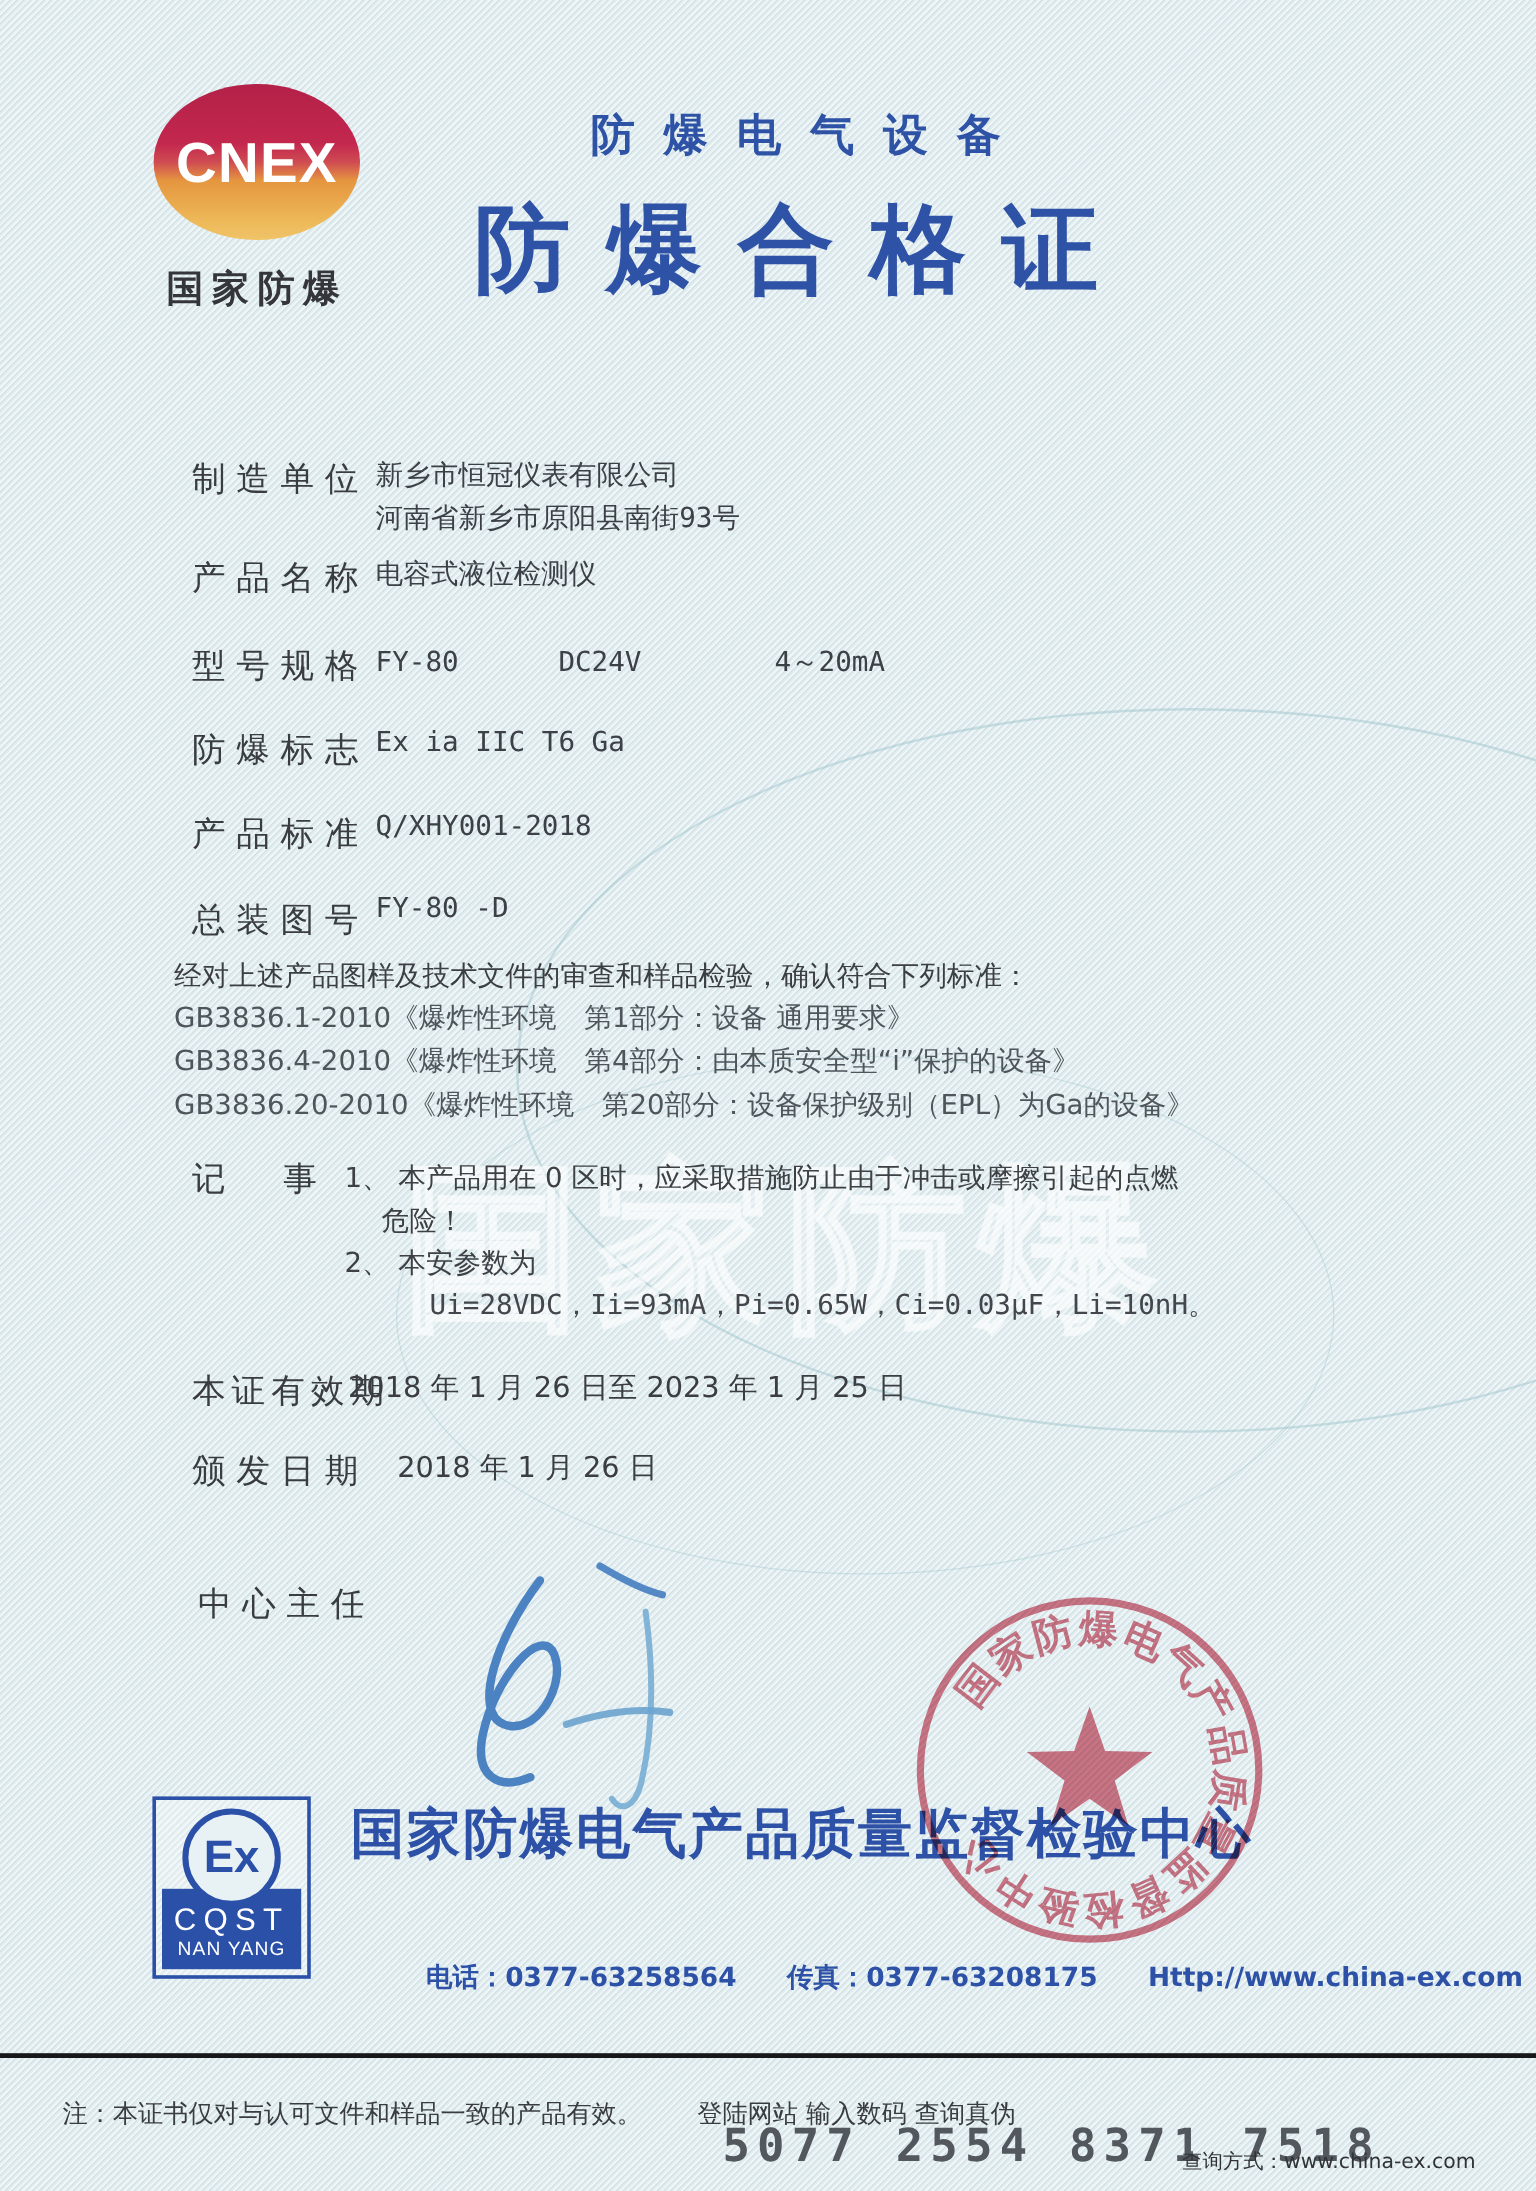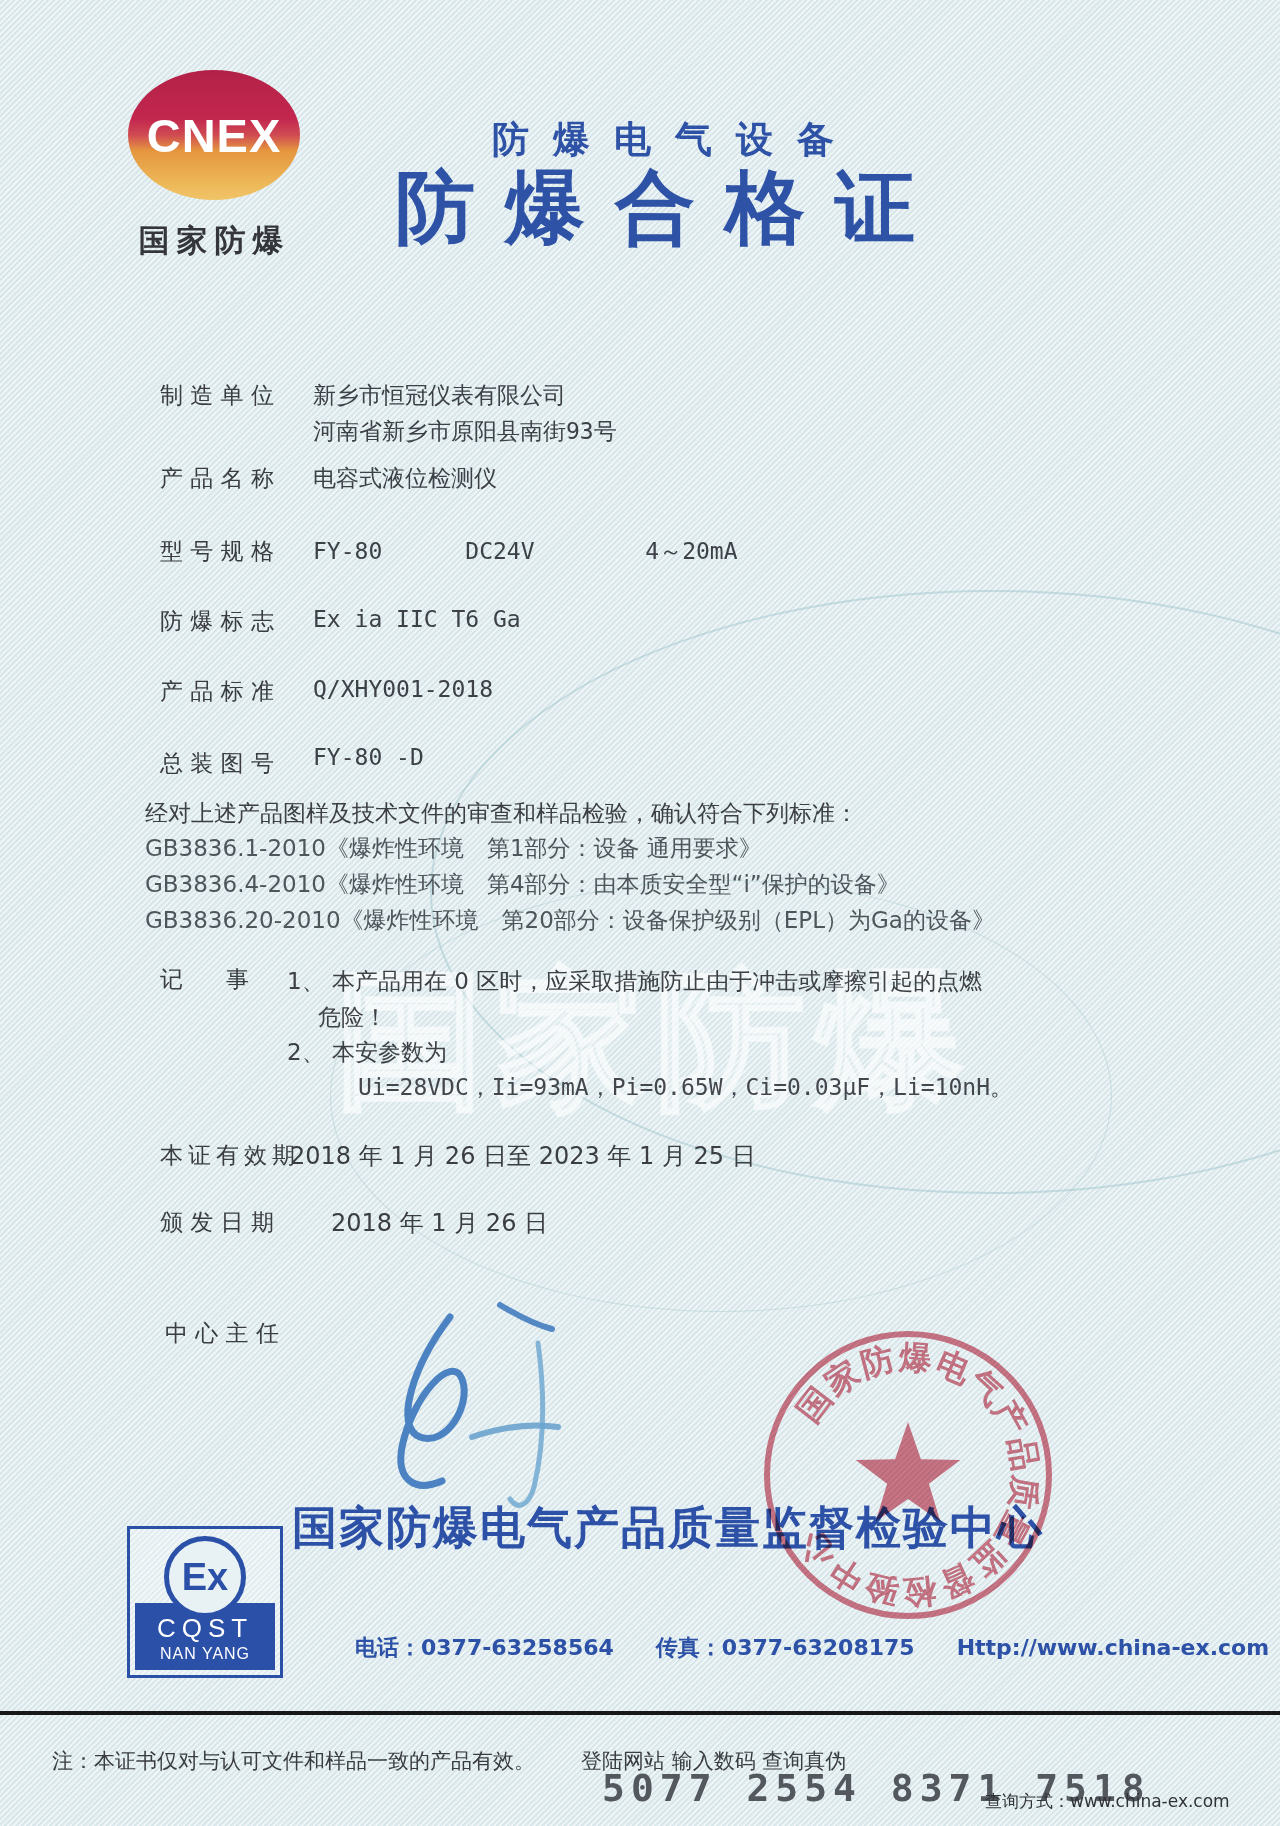--- a/index.html
+++ b/index.html
@@ -24,41 +24,41 @@
   }
   
   .cnex{
     left:128px;top:70px;width:172px;height:130px;border-radius:50%;
     background:linear-gradient(180deg,#b32148 0%,#c3274e 38%,#cf4b52 50%,#e5963f 62%,#edb959 88%,#f0c468 100%);
     display:flex;align-items:center;justify-content:center;
   }
   .cnex-text{color:#fff;font-size:47px;font-weight:bold;letter-spacing:1px;font-family:"Liberation Sans",sans-serif;}
   .cnex-caption{left:112px;top:220px;width:205px;text-align:center;font-size:31px;font-weight:bold;color:#35363b;letter-spacing:7px;}
   .subtitle{left:0;top:88px;width:1280px;text-align:center;padding-left:70px;box-sizing:border-box;
-    font-size:37px;font-weight:bold;color:#2e52a5;letter-spacing:24px;margin-top:27px;}
+    font-size:37px;font-weight:bold;color:#2e52a5;letter-spacing:24px;}
   .title{left:0;top:155px;width:1280px;text-align:center;padding-left:60px;box-sizing:border-box;
     font-size:80px;font-weight:bold;color:#2e52a5;letter-spacing:30px;white-space:nowrap;}
   .certno{left:520px;top:296px;font-size:24px;color:#3a3d42;}
   .certno .dot{color:#7c2023;margin:0 10px;font-size:20px;}
   .certno .num{font-family:"DejaVu Sans Mono","Liberation Mono",monospace;margin-left:24px;color:#3a3e44;}
   
-  .flabel{position:absolute;left:160px;font-size:23px;color:#393c41;white-space:pre;}
+  .flabel{position:absolute;left:160px;font-size:28px;color:#393c41;white-space:pre;}
   .fval{position:absolute;left:313px;font-size:23px;color:#3c4047;white-space:pre;
         font-family:"DejaVu Sans Mono","DejaVu Sans",monospace;}
   .stmt{position:absolute;left:145px;font-size:23px;color:#3b3e43;white-space:nowrap;}
   .stmt.gb{color:#4e565c;}
   .note-num{position:absolute;left:287px;font-size:23px;color:#3d4045;white-space:pre;}
   .note-cont{position:absolute;left:318px;font-size:23px;color:#3d4045;}
   .note-params{position:absolute;left:358px;font-size:23px;color:#43474d;
         font-family:"DejaVu Sans Mono","DejaVu Sans",monospace;}
   .dateval{position:absolute;left:290px;font-size:24px;color:#3a3d42;}
   
   .sig{left:350px;top:1285px;}
   
-  .cqst{left:127px;top:1497px;width:156px;height:152px;border:3px solid #2b50a8;box-sizing:border-box;background:rgba(255,255,255,0.25);margin-top:29px;}
+  .cqst{left:127px;top:1497px;width:132px;height:152px;border:3px solid #2b50a8;box-sizing:border-box;background:rgba(255,255,255,0.25);}
   .cqst-blue{position:absolute;left:5px;right:5px;bottom:5px;top:74px;background:#2b50a8;}
   .cqst-circle{position:absolute;left:50%;top:7px;transform:translateX(-50%);width:82px;height:82px;border-radius:50%;
     background:#e8f1f4;border:5px solid #2b50a8;box-sizing:border-box;display:flex;align-items:center;justify-content:center;}
   .cqst-ex{color:#2b50a8;font-size:38px;font-weight:bold;font-family:"Liberation Sans",sans-serif;}
   .cqst-acr{position:absolute;left:0;right:0;top:84px;text-align:center;color:#fff;font-size:26px;letter-spacing:6px;font-family:"Liberation Sans",sans-serif;}
   .cqst-city{position:absolute;left:0;right:0;top:116px;text-align:center;color:#fff;font-size:16px;letter-spacing:1px;font-family:"Liberation Sans",sans-serif;}
   .orgname{left:292px;top:1498px;font-size:45px;font-weight:bold;color:#2c51a6;letter-spacing:2px;white-space:nowrap;
     font-family:"DejaVu Serif","Liberation Serif",serif;}
   .contact{font-size:22px;font-weight:bold;color:#2c51a6;white-space:nowrap;}
   .contact .gap{display:inline-block;width:42px;}

